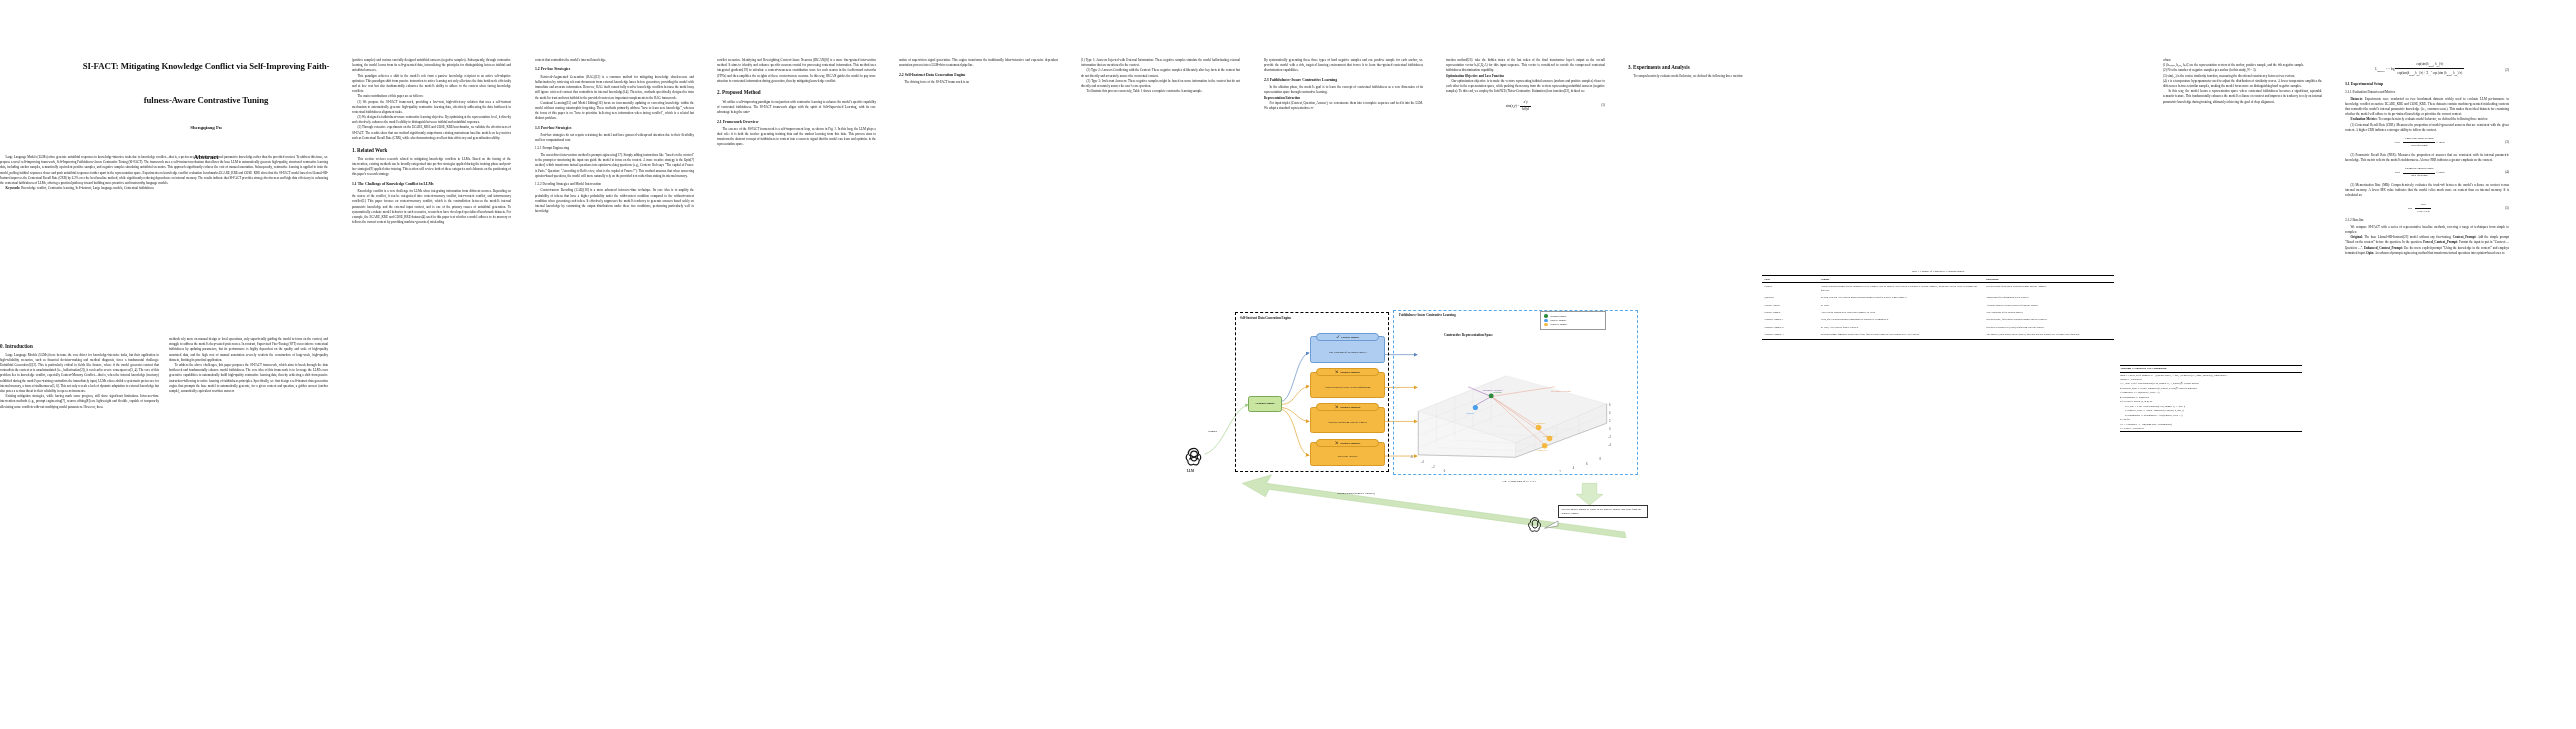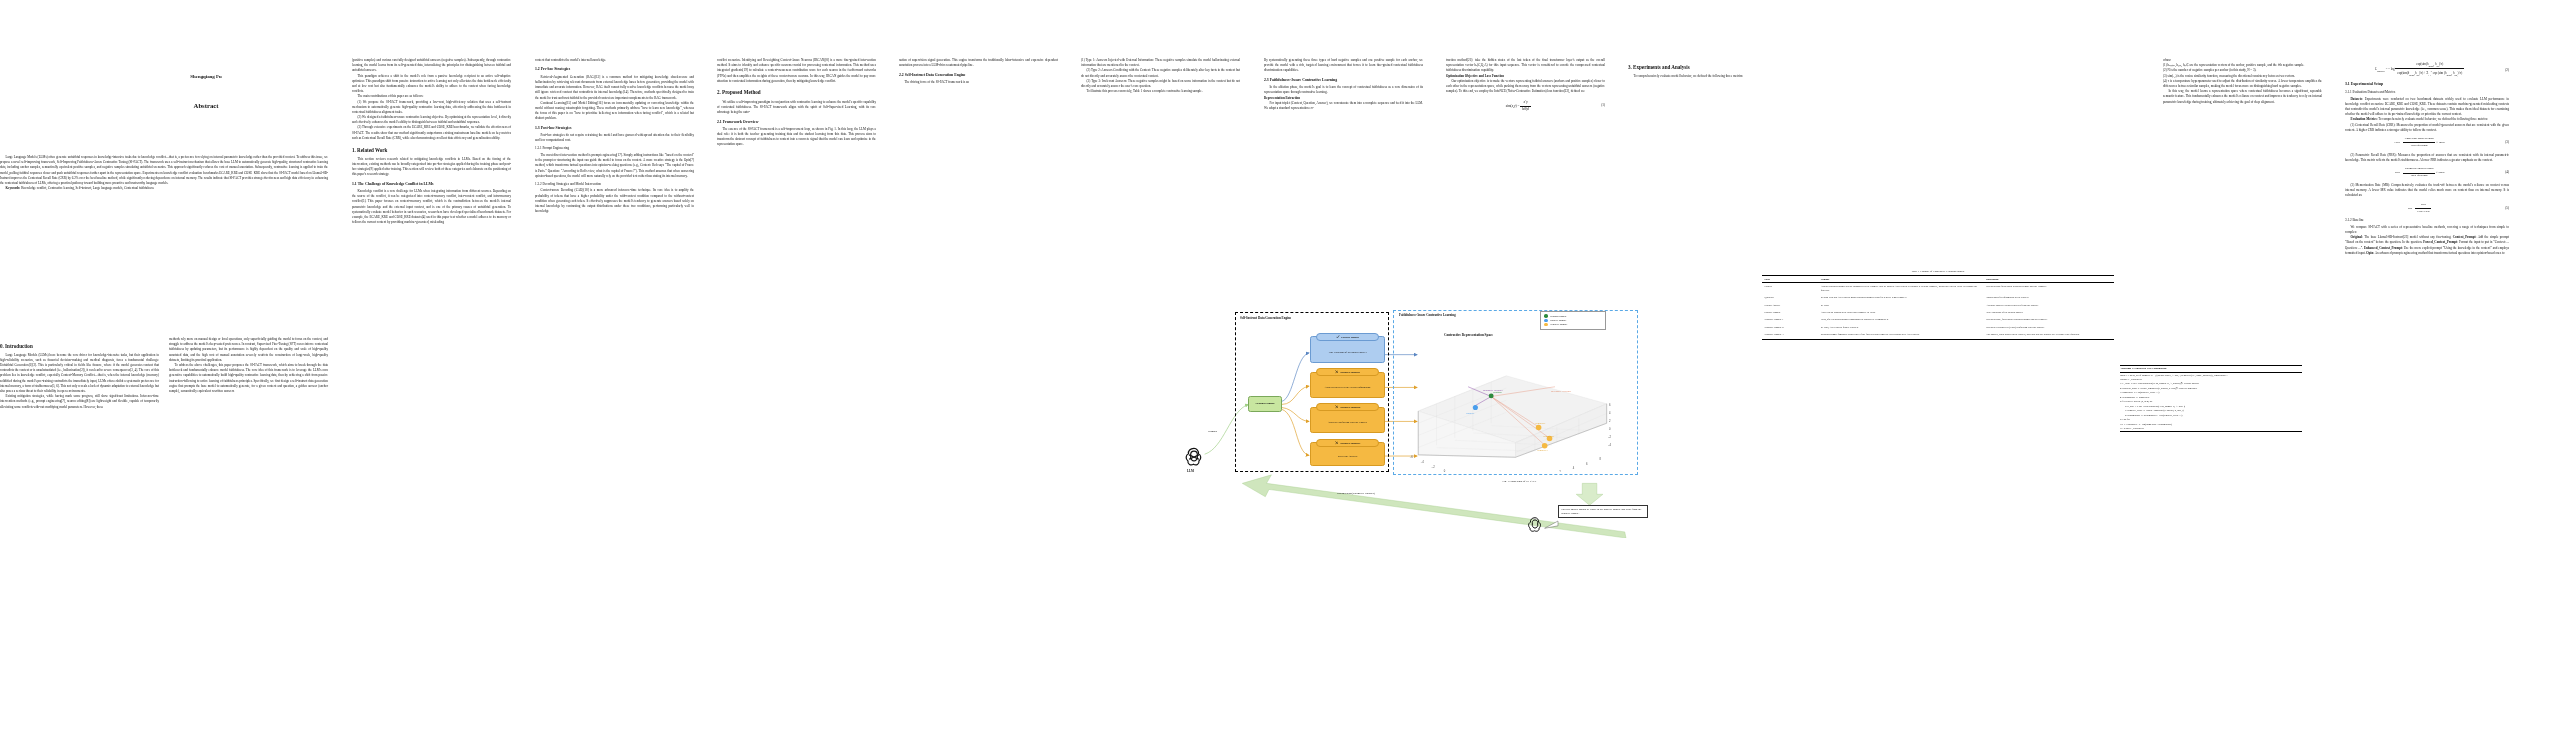--- a/index.html
+++ b/index.html
@@ -77,20 +77,24 @@
   .algo .ft{border-top:0.4px solid #000;height:1.2px;}
   .algo .ln{padding:0.3px 0;}
   .algo .ind{padding-left:4.9px;}
 </style>
 </head>
 <body>
 
 <div class="page">
 
   <div class="title-block">
+    <div class="title">
+      <span>SI-FACT: Mitigating Knowledge Conflict via Self-Improving Faith-</span><br><br>
+      <span>fulness-Aware Contrastive Tuning</span>
+    </div>
     <div class="author">Shengqiang Fu</div>
     <div class="abs-head">Abstract</div>
   </div>
 
   <div class="col" style="left:0px;top:155px;width:328px;">
     <p>Large Language Models (LLMs) often generate unfaithful responses in knowledge-intensive tasks due to knowledge conflict—that is, a preference for relying on internal parametric knowledge rather than the provided context. To address this issue, we propose a novel self-improving framework, Self-Improving Faithfulness-Aware Contrastive Tuning (SI-FACT). The framework uses a self-instruct mechanism that allows the base LLM to automatically generate high-quality, structured contrastive learning data, including anchor samples, semantically equivalent positive samples, and negative samples simulating unfaithful scenarios. This approach significantly reduces the cost of manual annotation. Subsequently, contrastive learning is applied to train the model, pulling faithful responses closer and push unfaithful responses farther apart in the representation space. Experiments on knowledge conflict evaluation benchmarks ECARE_KRE and COSE_KRE show that the SI-FACT model based on Llama3-8B-Instruct improves the Contextual Recall Rate (CRR) by 6.2% over the best baseline method, while significantly reducing dependence on internal memory. The results indicate that SI-FACT provides strong effectiveness and high data efficiency in enhancing the contextual faithfulness of LLMs, offering a practical pathway toward building more proactive and trustworthy language models.</p>
     <p class="kw"><span class="hb">Keywords:</span> <span>Knowledge conflict, Contrastive learning, Self-instruct, Large language models, Contextual faithfulness</span></p>
   </div>
 
   <div class="col" style="left:0px;top:337px;width:159px;">

